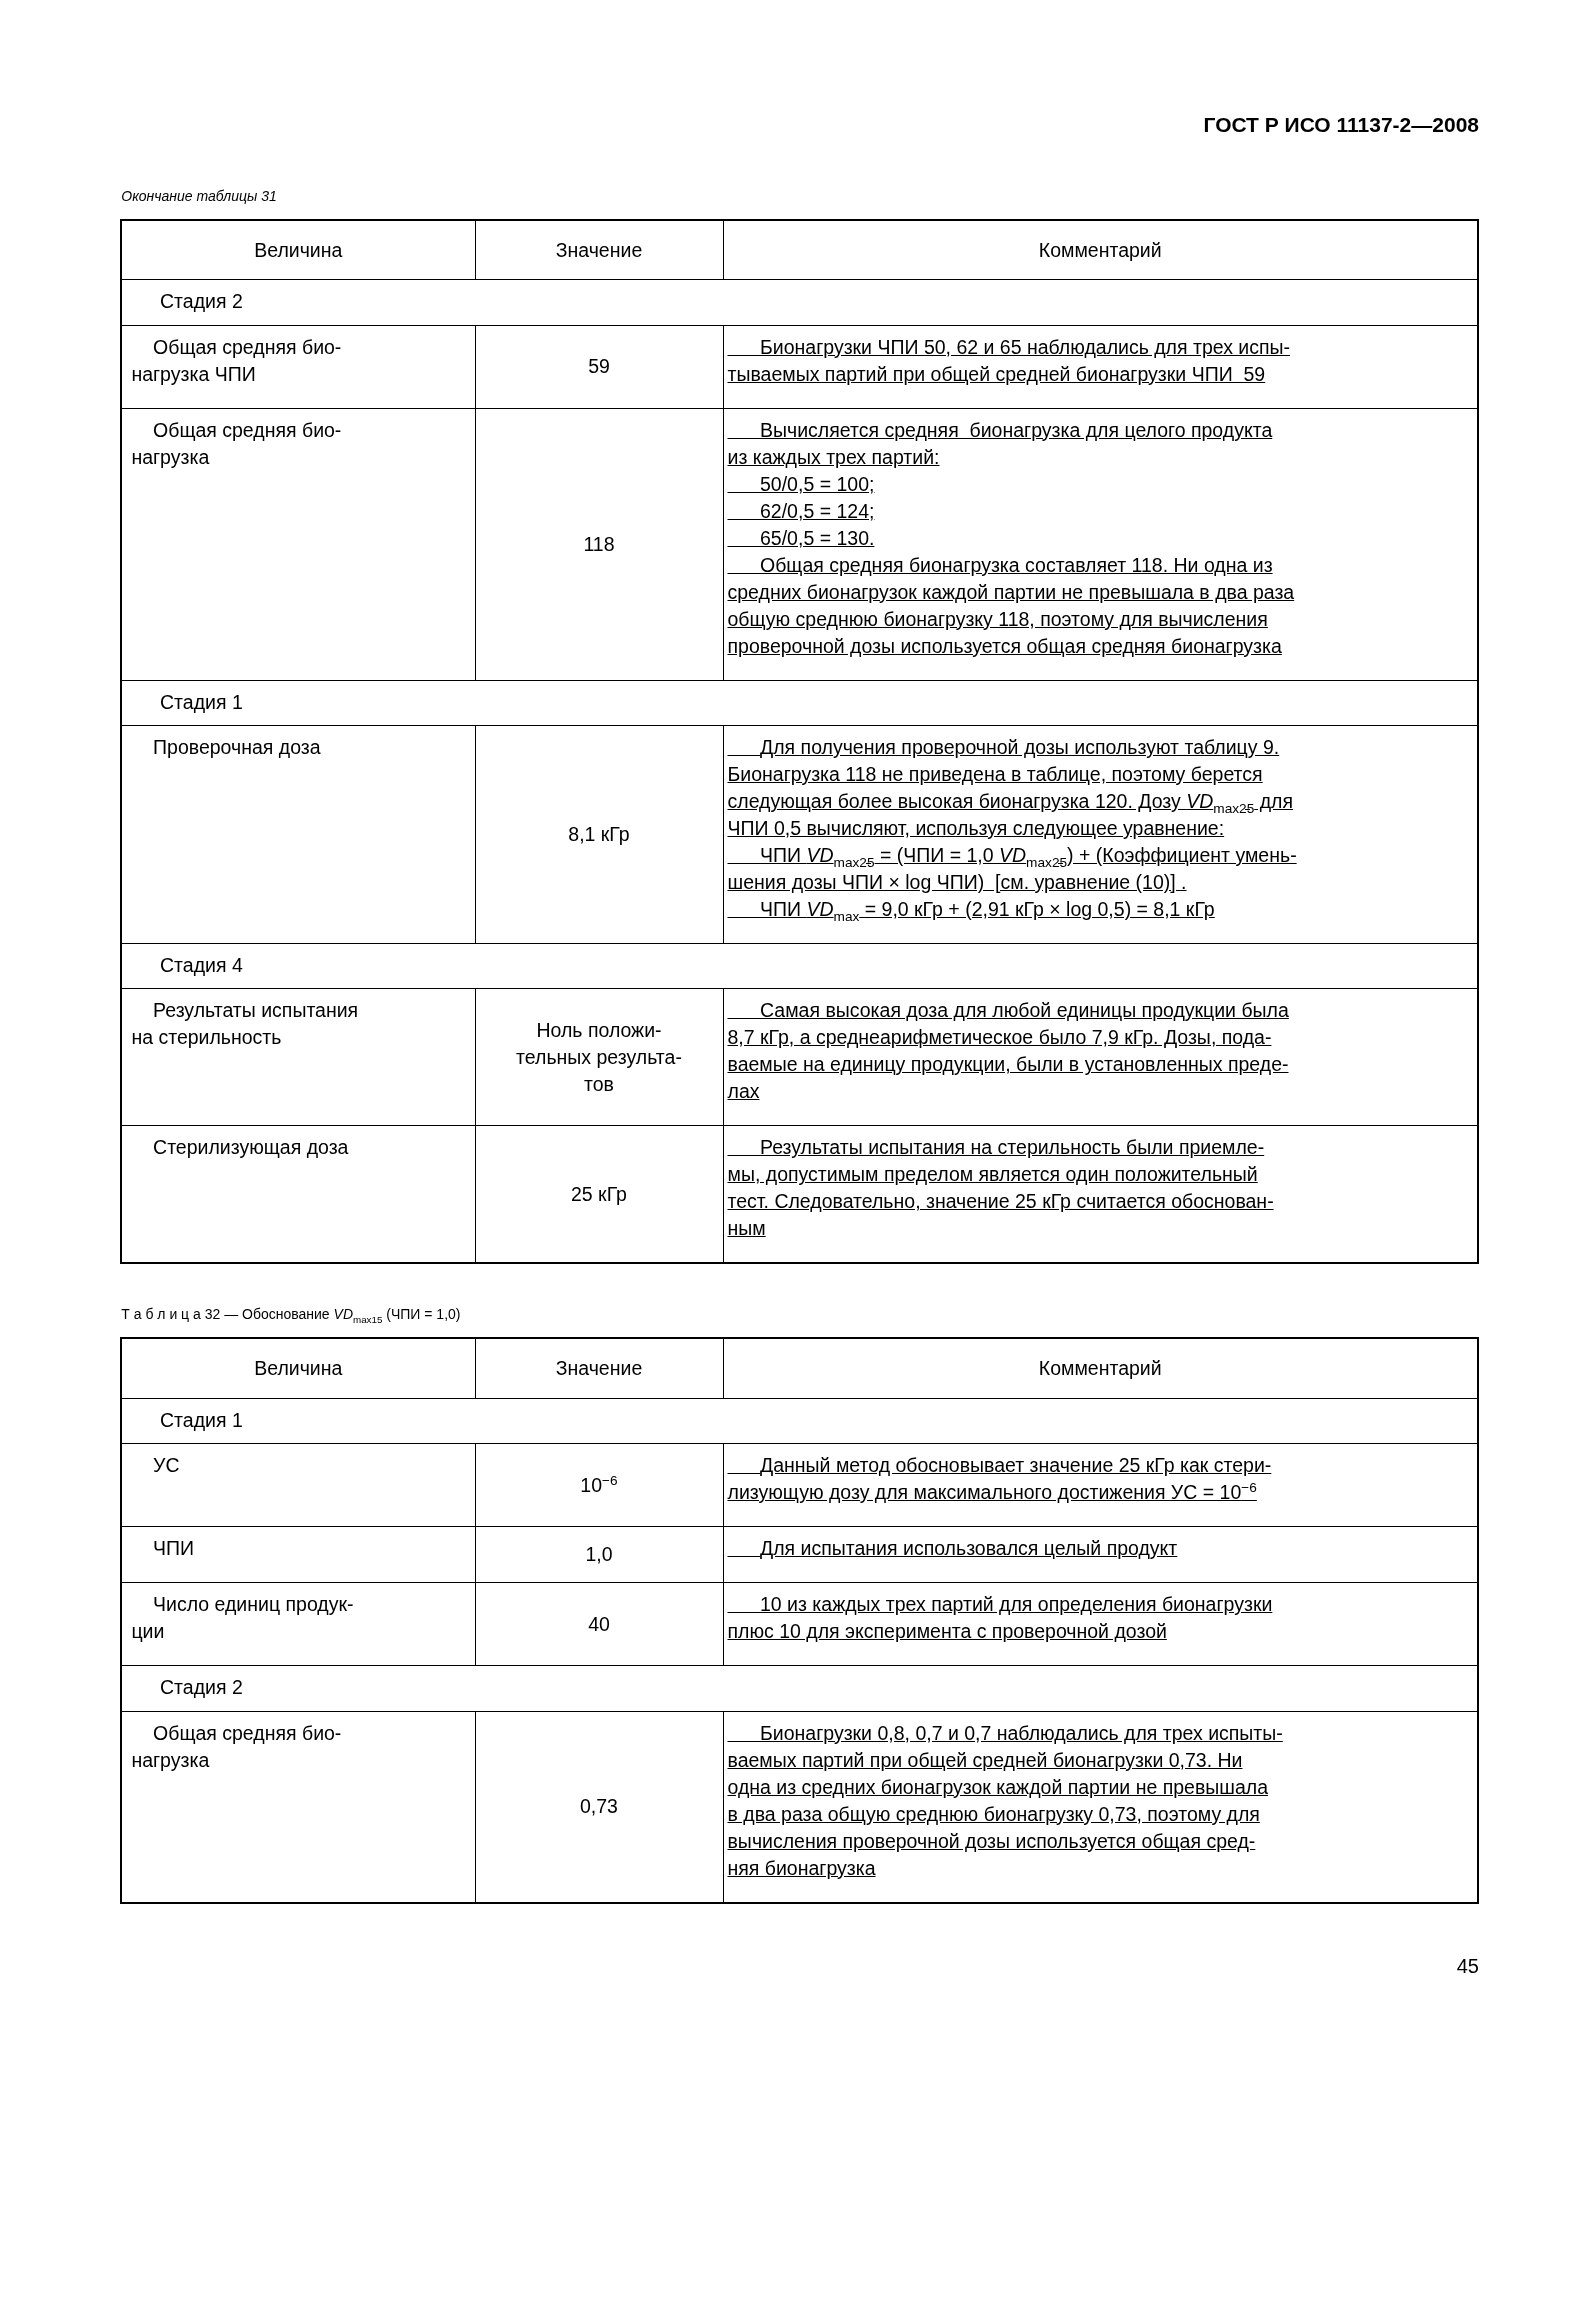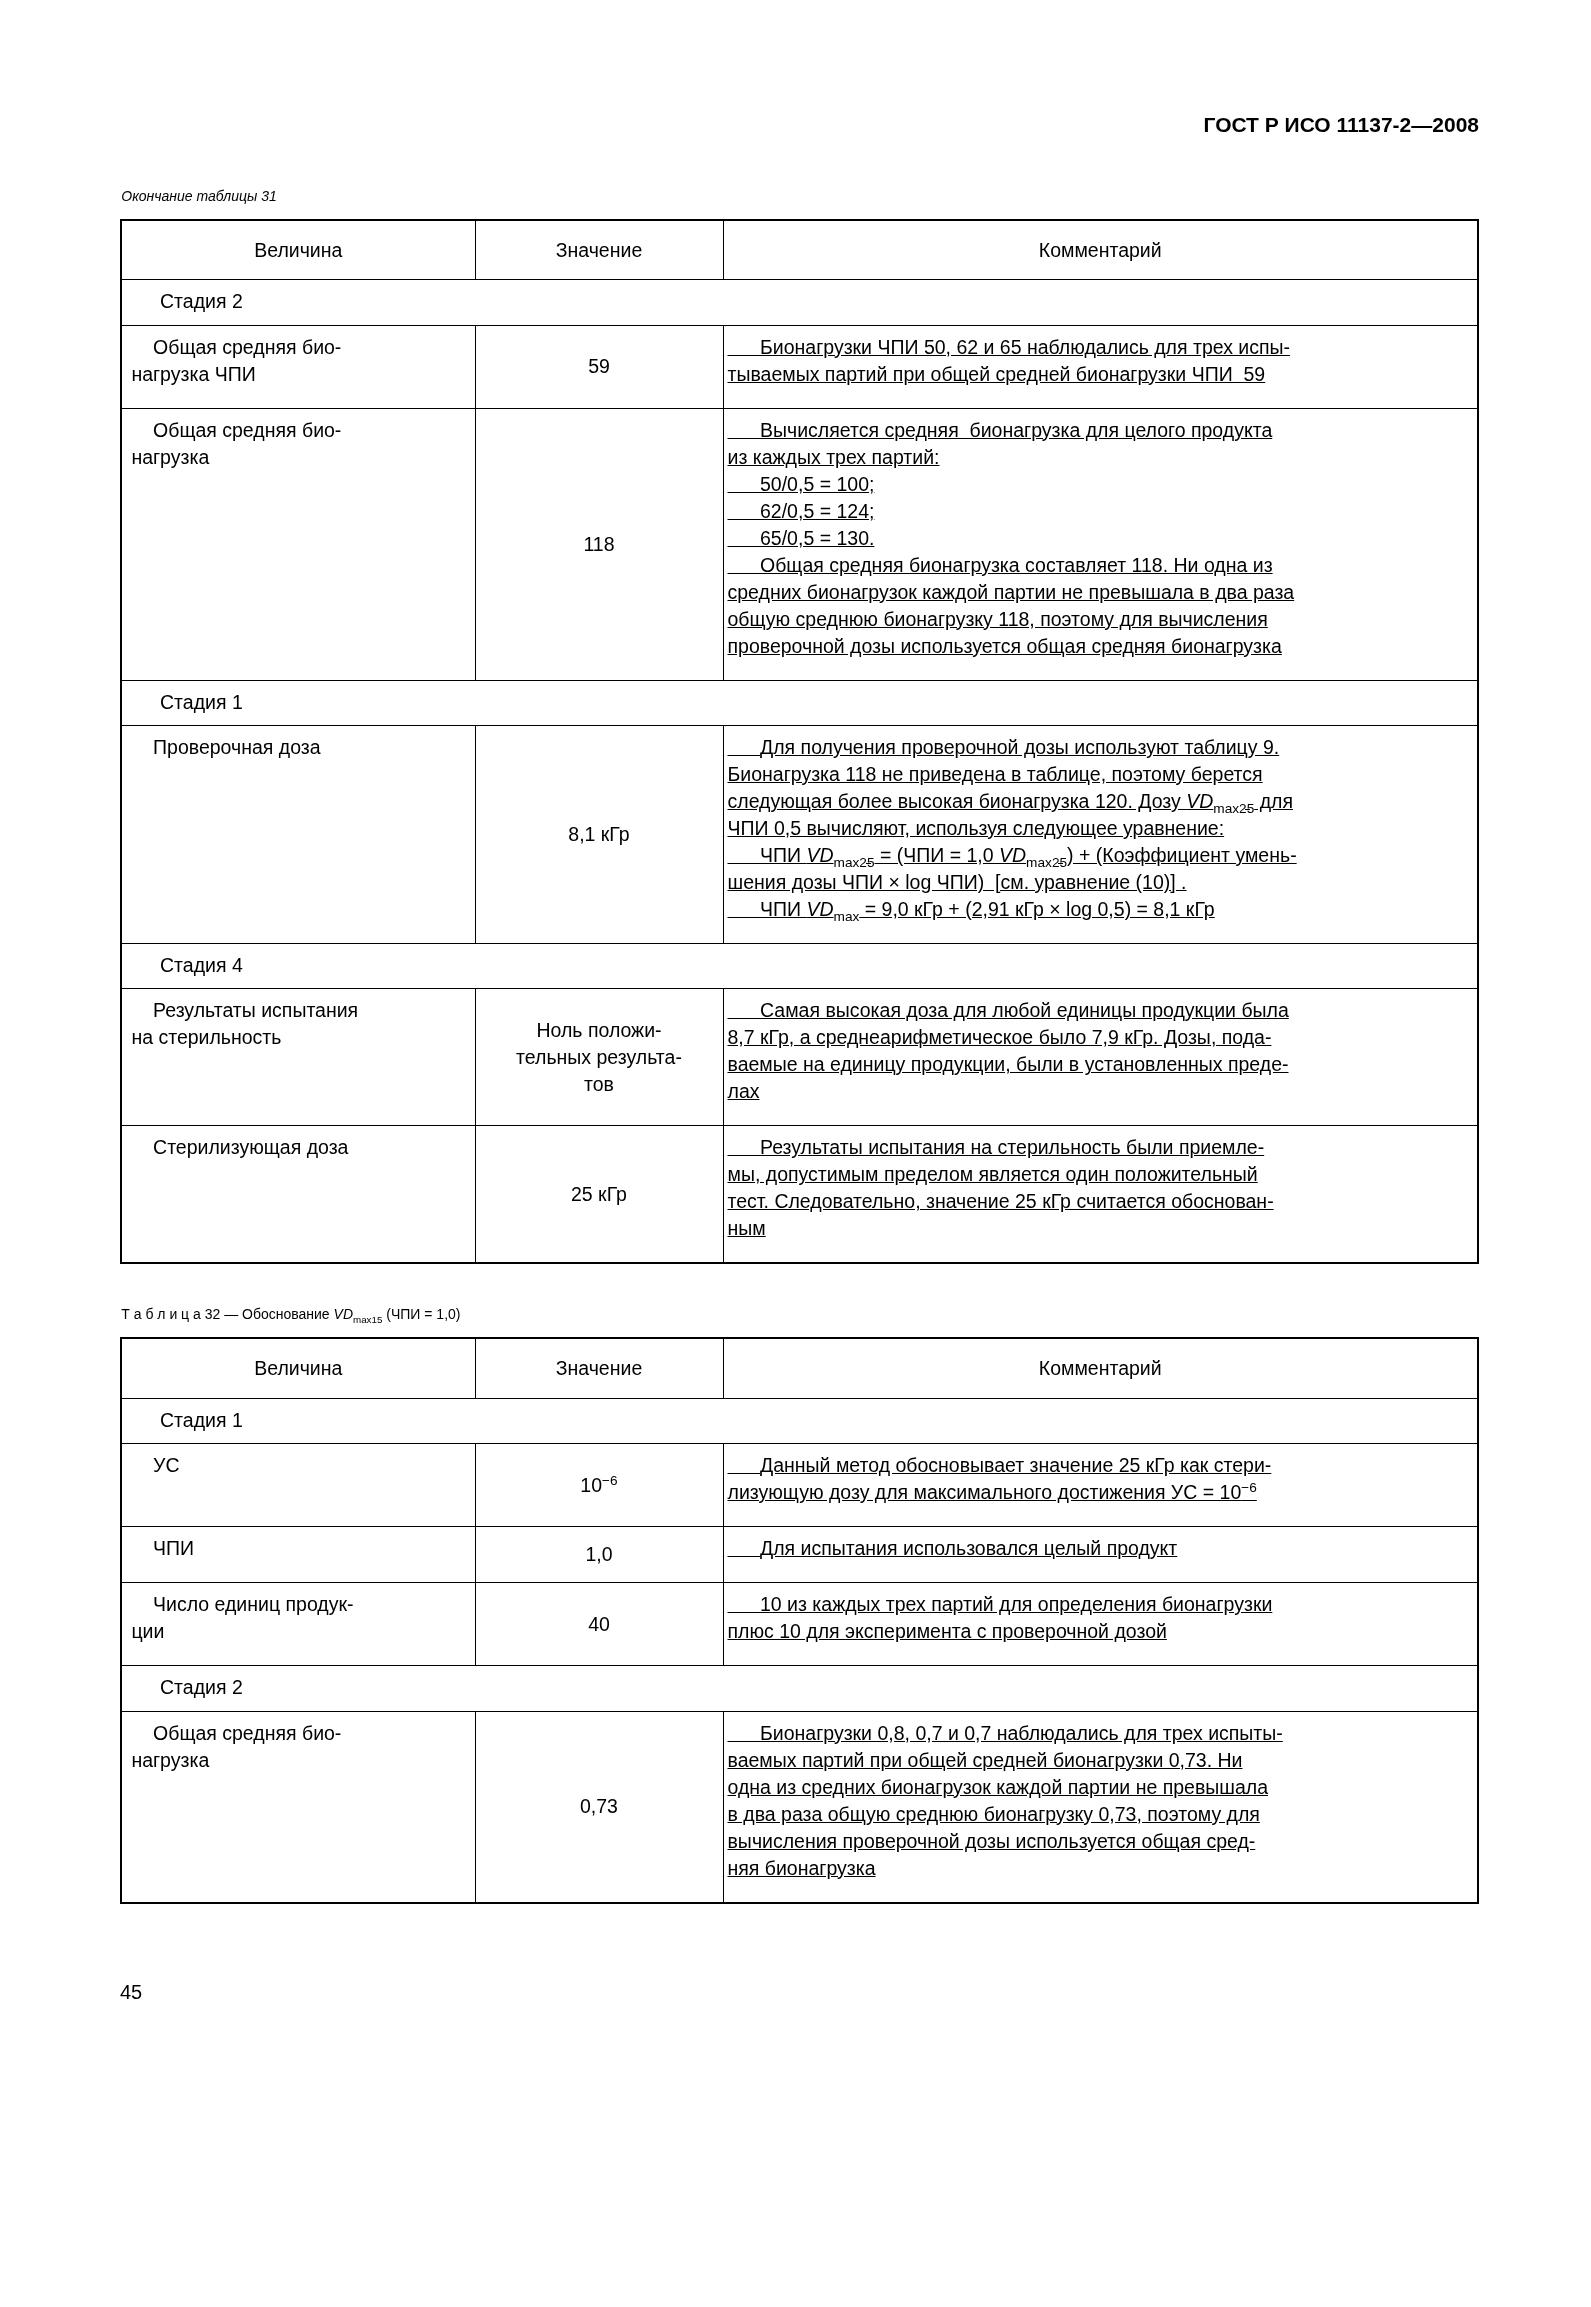--- a/index.html
+++ b/index.html
@@ -78,21 +78,22 @@
     white-space: pre-wrap;
     padding: 8px 12px 20px 4px;
     text-decoration: underline;
   }
 
   sub { font-size: 70%; line-height: 0; vertical-align: baseline; position: relative; top: 0.35em; }
   sup { font-size: 70%; line-height: 0; }
   i { font-style: italic; }
 
   .page-number {
-    margin-top: 76px;
+    text-align: right;
+    margin-top: 50px;
     padding-bottom: 40px;
     font-size: 20px;
     line-height: 24px;
   }
 </style>
 </head>
 <body>
 
 <div class="page">
 

